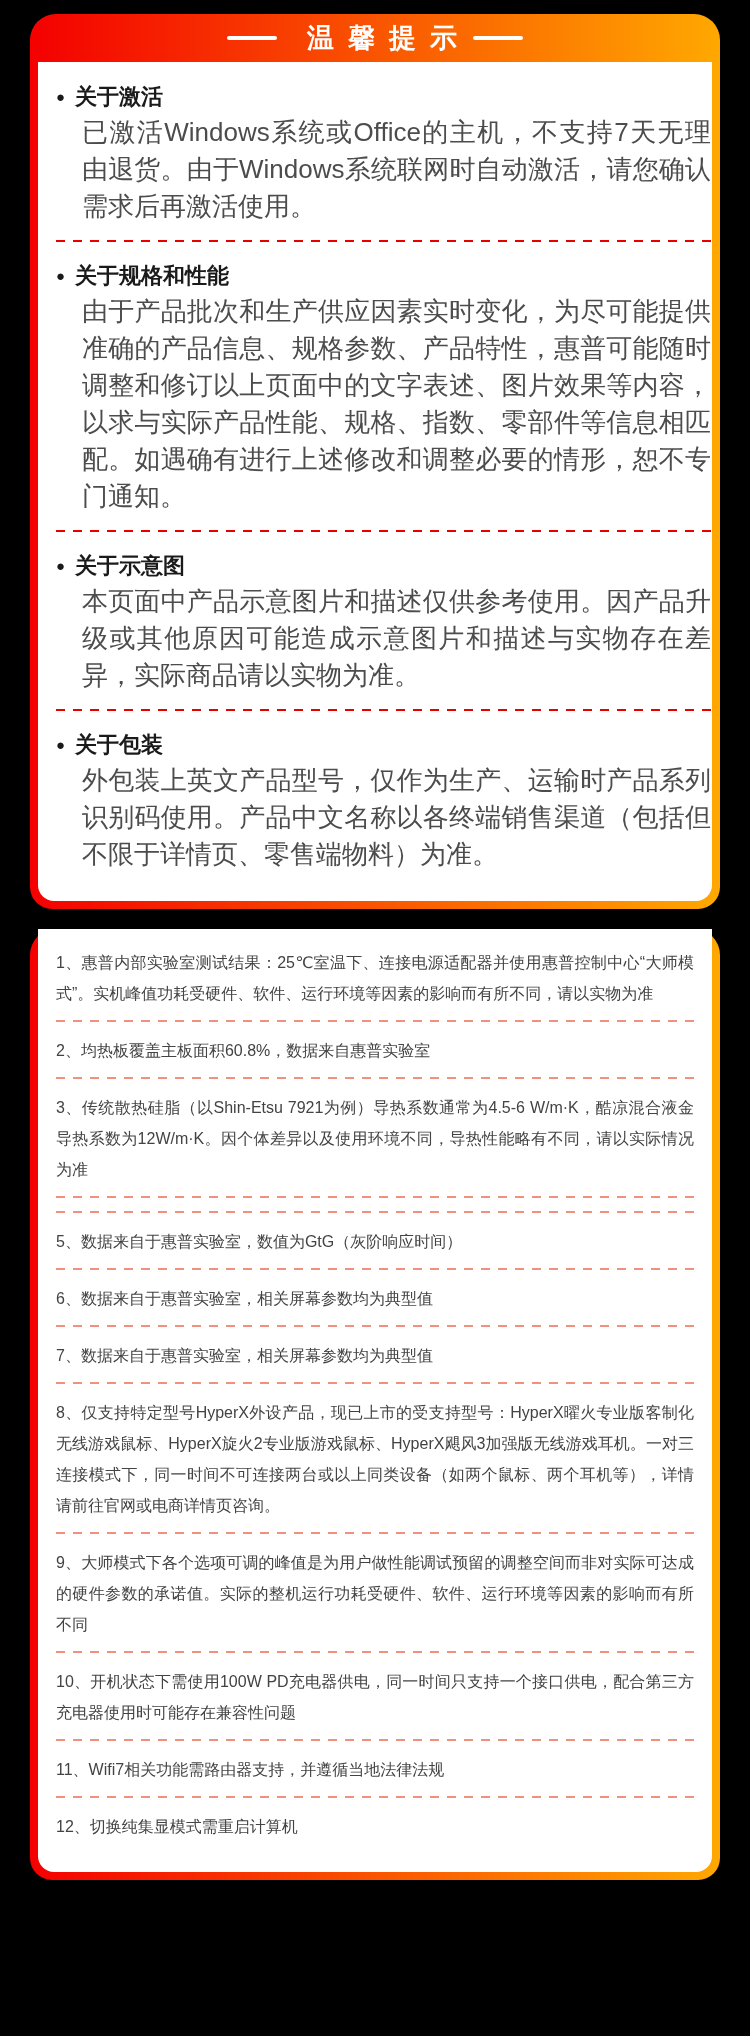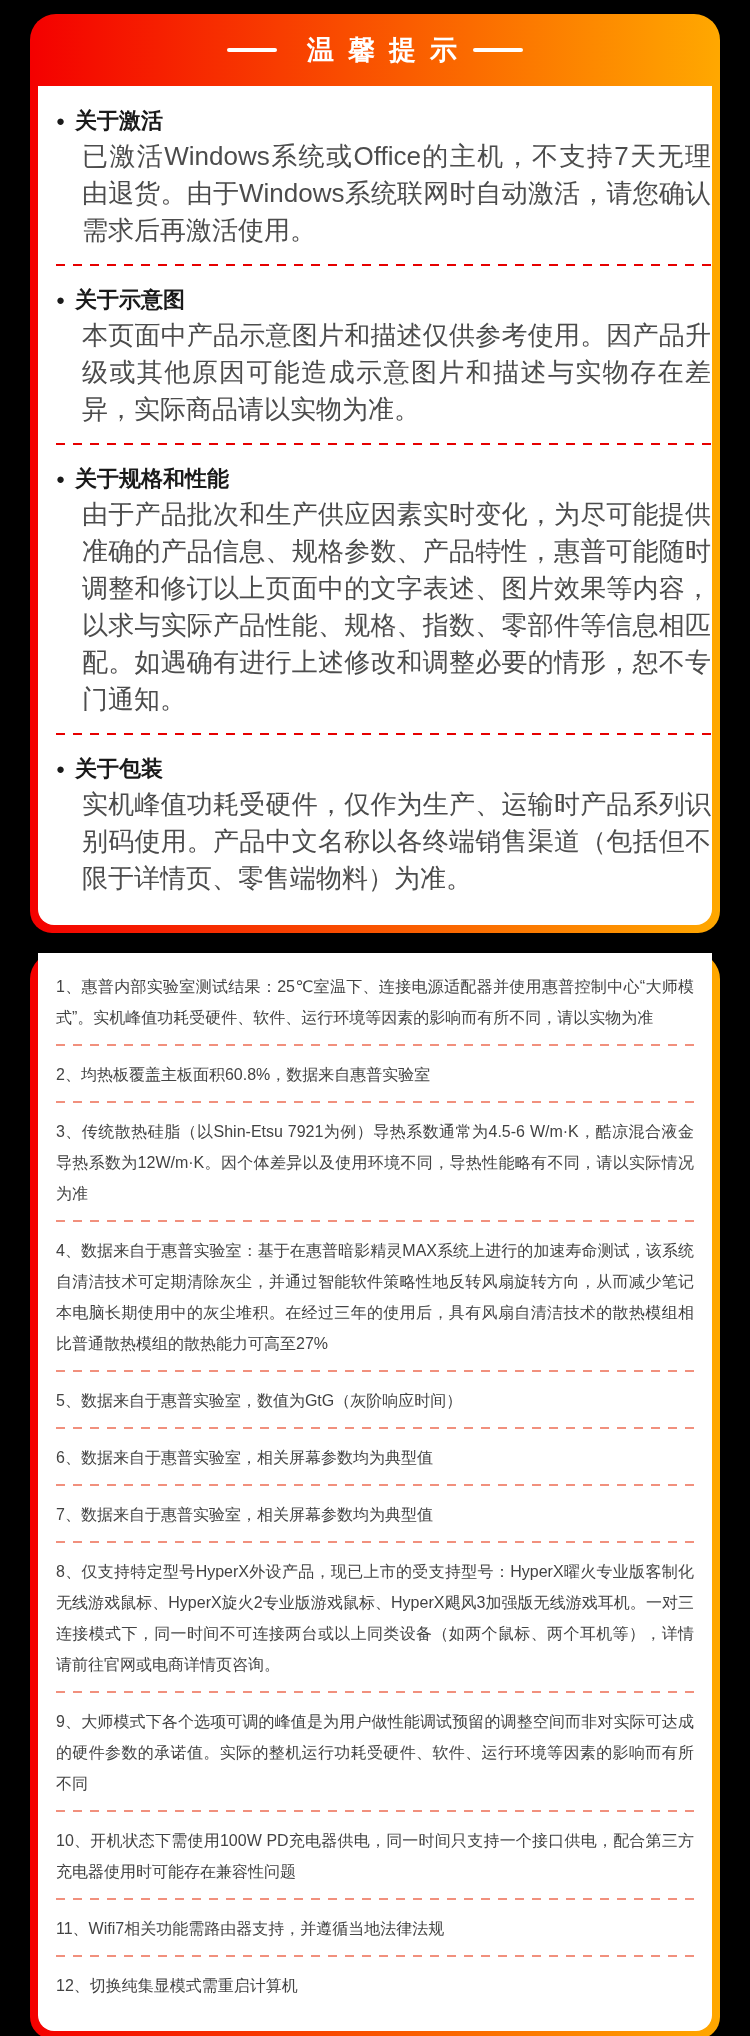--- a/index.html
+++ b/index.html
@@ -23,21 +23,21 @@
   .card{
     width:690px;
     margin:0 auto;
     background:linear-gradient(90deg,var(--grad-left) 0%,var(--grad-right) 100%);
     border-radius:26px 26px 22px 22px;
     padding:0 8px 8px 8px;
   }
   .card-first{margin-top:14px;}
   .card-gap{margin-top:20px;}
   .card-header{
-    height:72px;
+    height:48px;
     display:flex;
     align-items:center;
     justify-content:center;
   }
   .card-title{
     color:#ffffff;
     font-size:27px;
     font-weight:bold;
     letter-spacing:14px;
     text-indent:14px;
@@ -103,52 +103,51 @@
   </div>
   <div class="card-body tips-body">
 
     <div>
       <div class="sec-heading"><span class="bullet">●</span><span>关于激活</span></div>
       <p class="sec-body">已激活Windows系统或Office的主机，不支持7天无理由退货。由于Windows系统联网时自动激活，请您确认需求后再激活使用。</p>
       <div class="dash dash-tips"></div>
     </div>
 
     <div>
+      <div class="sec-heading"><span class="bullet">●</span><span>关于规格和性能</span></div>
+      <p class="sec-body">由于产品批次和生产供应因素实时变化，为尽可能提供准确的产品信息、规格参数、产品特性，惠普可能随时调整和修订以上页面中的文字表述、图片效果等内容，以求与实际产品性能、规格、指数、零部件等信息相匹配。如遇确有进行上述修改和调整必要的情形，恕不专门通知。</p>
+      <div class="dash dash-tips"></div>
+    </div>
+
+    <div>
       <div class="sec-heading"><span class="bullet">●</span><span>关于示意图</span></div>
       <p class="sec-body">本页面中产品示意图片和描述仅供参考使用。因产品升级或其他原因可能造成示意图片和描述与实物存在差异，实际商品请以实物为准。</p>
       <div class="dash dash-tips"></div>
     </div>
 
     <div>
-      <div class="sec-heading"><span class="bullet">●</span><span>关于规格和性能</span></div>
-      <p class="sec-body">由于产品批次和生产供应因素实时变化，为尽可能提供准确的产品信息、规格参数、产品特性，惠普可能随时调整和修订以上页面中的文字表述、图片效果等内容，以求与实际产品性能、规格、指数、零部件等信息相匹配。如遇确有进行上述修改和调整必要的情形，恕不专门通知。</p>
-      <div class="dash dash-tips"></div>
-    </div>
-
-    <div>
       <div class="sec-heading"><span class="bullet">●</span><span>关于包装</span></div>
-      <p class="sec-body">实机峰值功耗受硬件，仅作为生产、运输时产品系列识别码使用。产品中文名称以各终端销售渠道（包括但不限于详情页、零售端物料）为准。</p>
+      <p class="sec-body">外包装上英文产品型号，仅作为生产、运输时产品系列识别码使用。产品中文名称以各终端销售渠道（包括但不限于详情页、零售端物料）为准。</p>
     </div>
 
   </div>
 </section>
 
 <section class="card card-gap">
   <div class="card-body notes-body">
 
     <p class="note-item">1、惠普内部实验室测试结果：25℃室温下、连接电源适配器并使用惠普控制中心“大师模式”。实机峰值功耗受硬件、软件、运行环境等因素的影响而有所不同，请以实物为准</p>
     <div class="dash dash-notes"></div>
 
     <p class="note-item">2、均热板覆盖主板面积60.8%，数据来自惠普实验室</p>
     <div class="dash dash-notes"></div>
 
     <p class="note-item">3、传统散热硅脂（以Shin-Etsu 7921为例）导热系数通常为4.5-6 W/m·K，酷凉混合液金导热系数为12W/m·K。因个体差异以及使用环境不同，导热性能略有不同，请以实际情况为准</p>
     <div class="dash dash-notes"></div>
 
-    <p class="note-item">4、数据来自于惠普实验室：基于在惠普暗影精灵MAX系统上进行的加速寿命测试，该系统自清洁技术可定期清除灰尘，并通过智能软件策略性地反转风扇旋转方向，从而减少笔记本电脑长期使用中的灰尘堆积。在经过三年的使用后，具有风扇自清洁技术的散热模组相比普通散热模组的散热能力可高至27%</p>
     <div class="dash dash-notes"></div>
 
     <p class="note-item">5、数据来自于惠普实验室，数值为GtG（灰阶响应时间）</p>
     <div class="dash dash-notes"></div>
 
     <p class="note-item">6、数据来自于惠普实验室，相关屏幕参数均为典型值</p>
     <div class="dash dash-notes"></div>
 
     <p class="note-item">7、数据来自于惠普实验室，相关屏幕参数均为典型值</p>
     <div class="dash dash-notes"></div>

